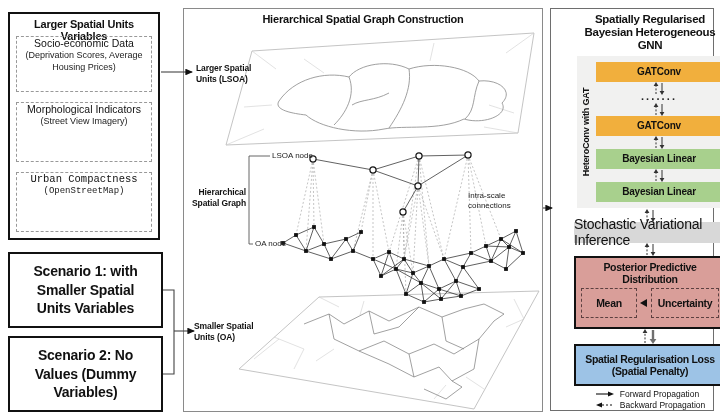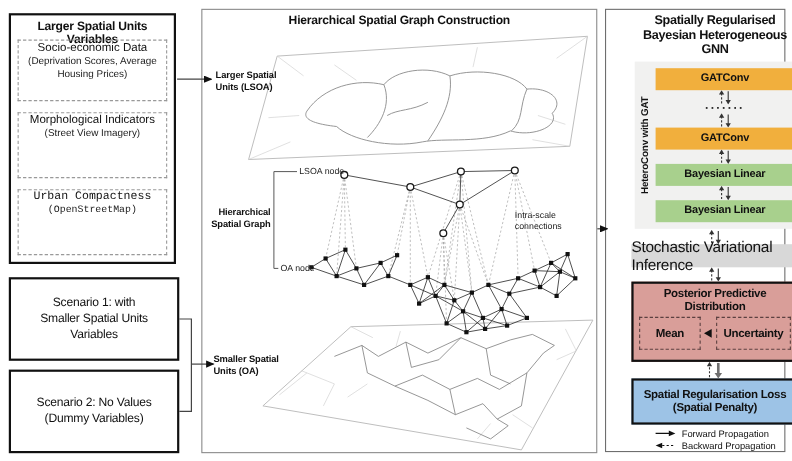--- a/index.html
+++ b/index.html
@@ -8,21 +8,21 @@
   .abs{position:absolute;}
 
   
   .solid-box{position:absolute;background:#fff;border:2px solid #111;box-sizing:border-box;}
   .lp-title{width:100%;text-align:center;font-weight:bold;font-size:11px;letter-spacing:-0.2px;margin-top:4px;}
   .var-card{position:absolute;left:6px;right:6px;border:1px dashed #999;box-sizing:border-box;
             display:flex;flex-direction:column;align-items:center;text-align:center;}
   .var-name{font-size:10.5px;line-height:1.25;}
   .var-detail{font-size:9px;line-height:1.3;color:#222;width:118px;}
   .scenario{display:flex;align-items:center;justify-content:center;text-align:center;
-            font-weight:normal;font-size:11px;line-height:1.35;padding:0 20px;letter-spacing:-0.2px;}
+            font-weight:bold;font-size:14px;line-height:1.35;padding:0 20px;letter-spacing:-0.2px;}
 
   
   #mid{position:absolute;left:183px;top:8px;width:360px;height:404px;border:1px solid #8a8a8a;
        box-sizing:border-box;background:#fff;}
   #mid .panel-title{position:absolute;top:4px;left:0;width:100%;text-align:center;
        font-weight:bold;font-size:11px;letter-spacing:-0.2px;}
   .map-label{position:absolute;font-weight:bold;font-size:8.5px;line-height:1.3;letter-spacing:-0.1px;}
   .small-label{position:absolute;font-size:8px;line-height:1.25;color:#222;}
   #graph-svg{position:absolute;left:0;top:0;}
   .map-outline{fill:none;stroke:#bdbdbd;stroke-width:0.9;}

